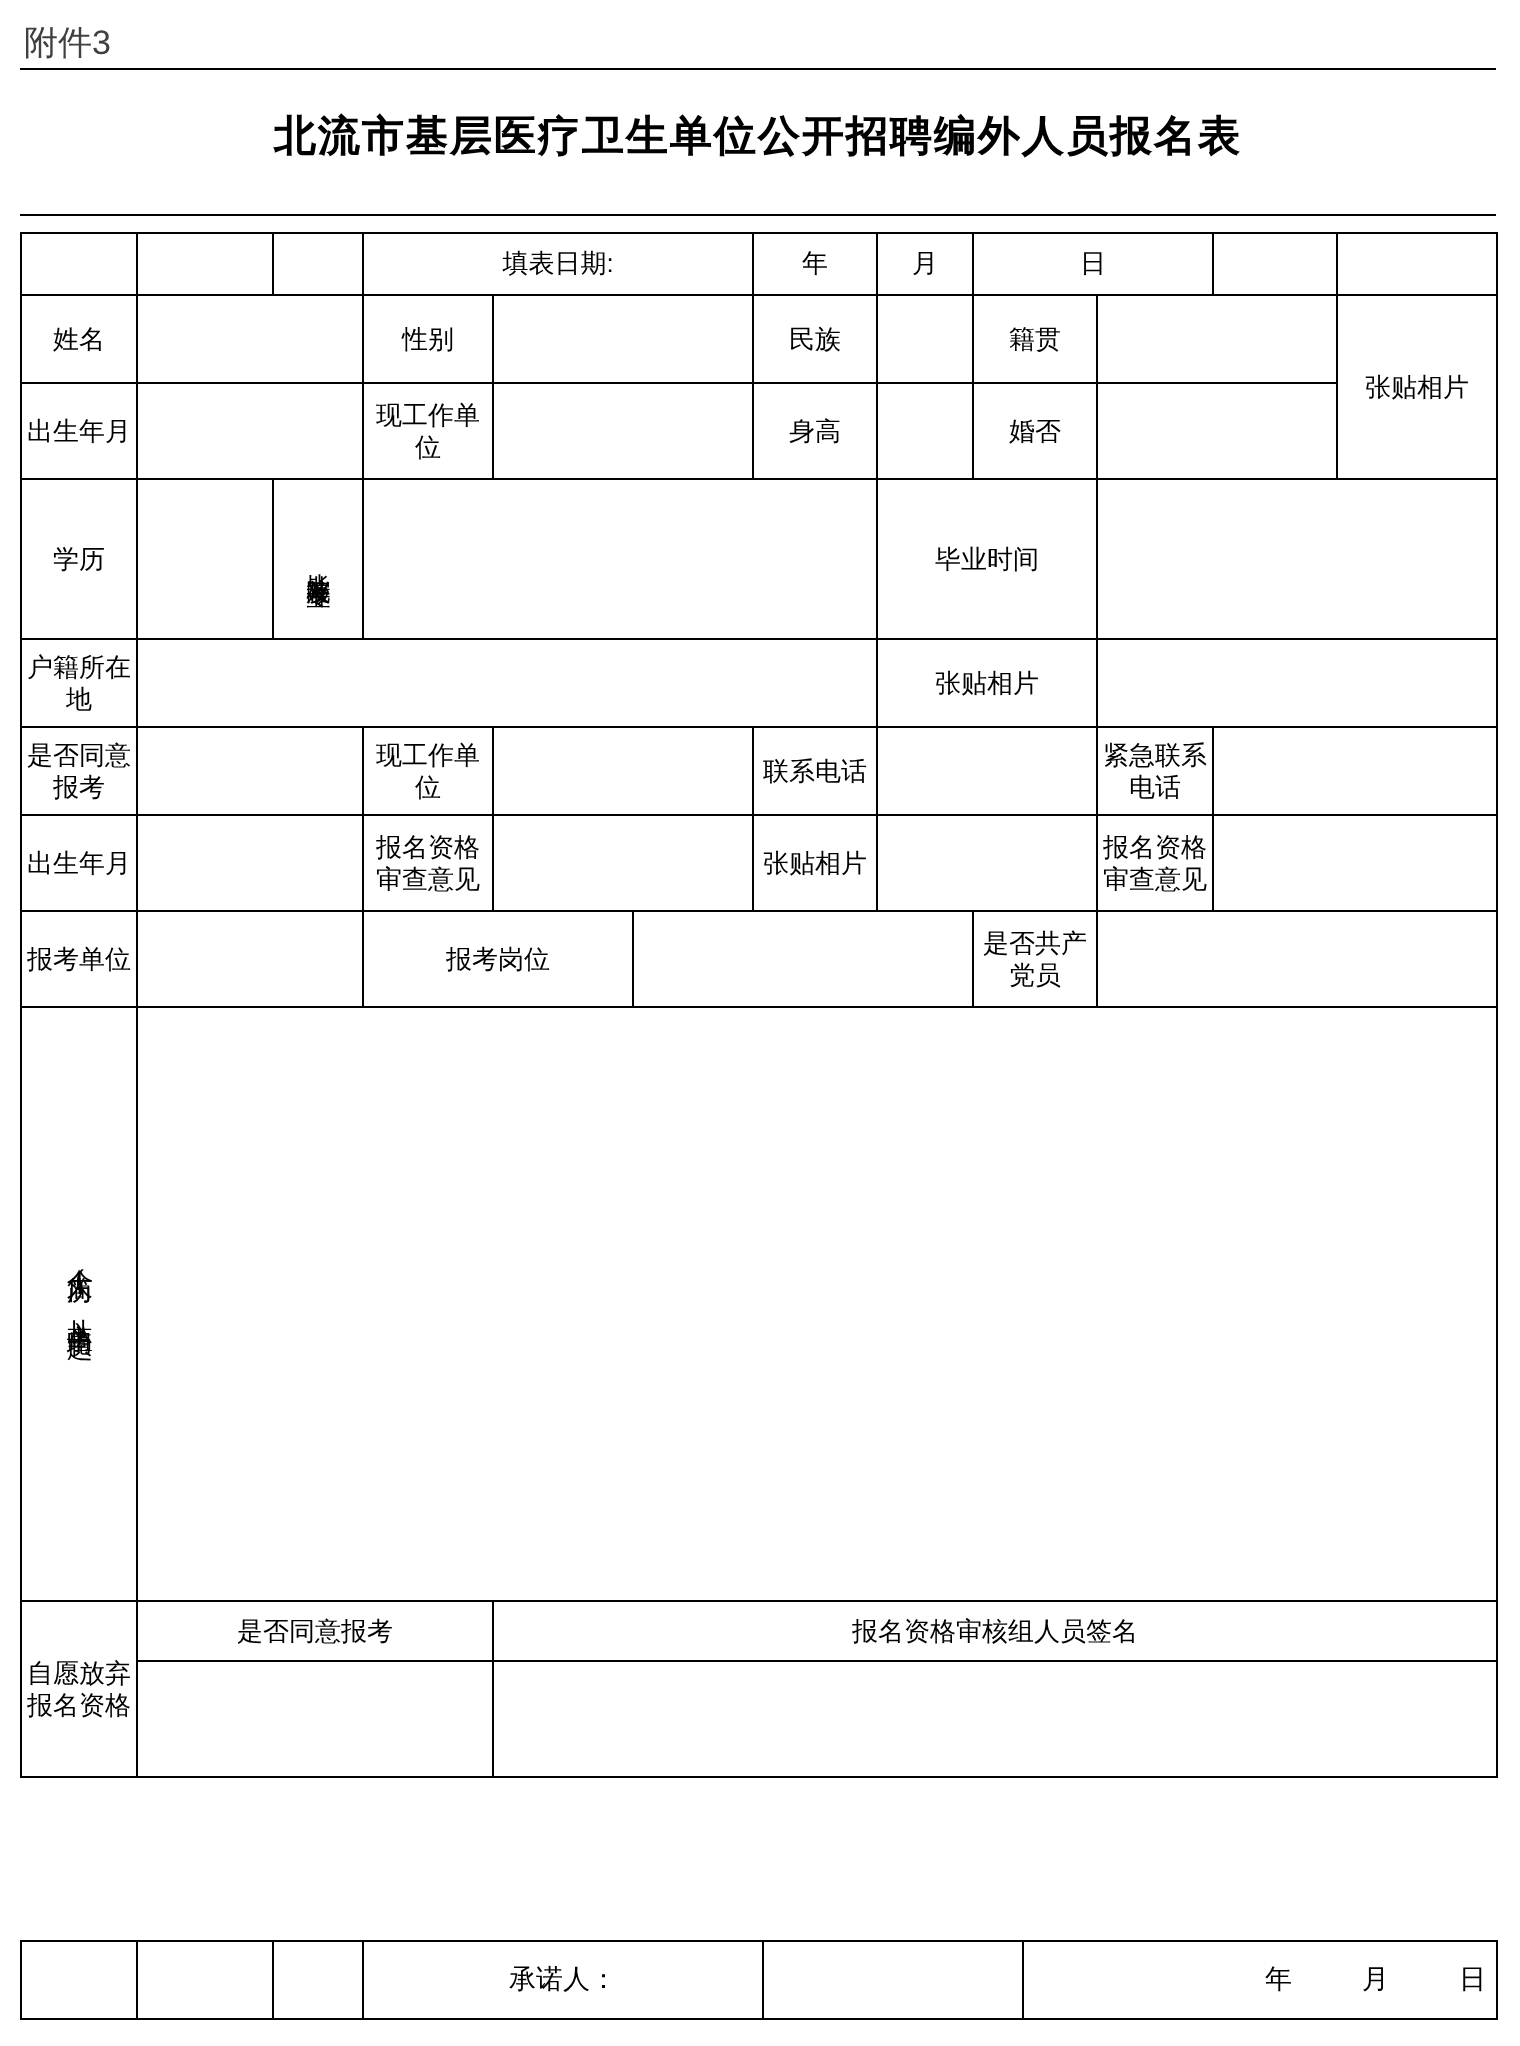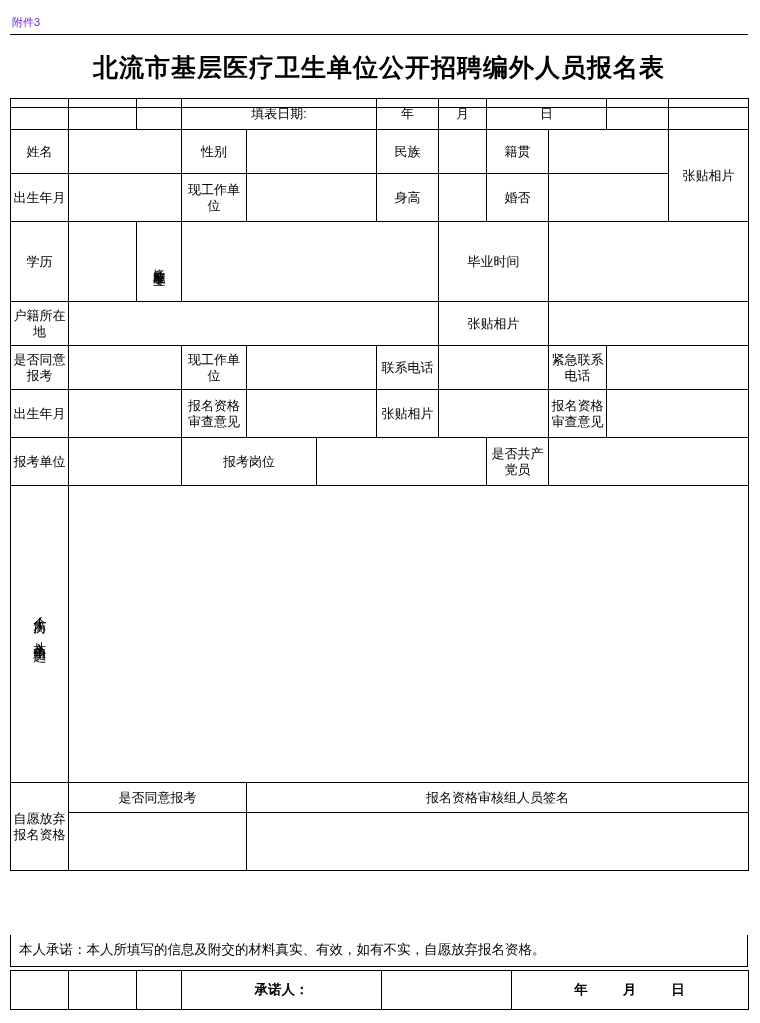--- a/index.html
+++ b/index.html
@@ -17,57 +17,57 @@
   .page {
     position: relative;
     width: 760px;
     height: 1023px;
     box-sizing: border-box;
   }
   .attach-label {
     position: absolute;
     left: 12px;
     top: 14px;
-    font-size: 11px;
+    font-size: 17px;
     line-height: 16px;
-    color: #6d28d9;
+    color: #404040;
   }
   .attach-rule {
     position: absolute;
     left: 10px;
     top: 34px;
     width: 738px;
     height: 0;
     border-top: 1px solid #000;
   }
   .title {
     position: absolute;
     left: 10px;
     top: 44px;
     width: 738px;
     text-align: center;
     font-family: "DejaVu Serif", serif;
     font-weight: bold;
-    font-size: 25px;
+    font-size: 21px;
     letter-spacing: 1px;
     line-height: 48px;
     color: #000;
   }
   .title-rule {
     position: absolute;
     left: 10px;
     top: 107px;
     width: 738px;
     height: 0;
     border-top: 1px solid #000;
   }
   table.main {
     position: absolute;
     left: 10px;
-    top: 98px;
+    top: 116px;
     width: 738px;
     border-collapse: collapse;
     table-layout: fixed;
   }
   table.main td {
     border: 1px solid #000;
     font-size: 13px;
     line-height: 16px;
     text-align: center;
     vertical-align: middle;
@@ -111,31 +111,30 @@
     line-height: 18px;
     padding: 6px 8px 7px 8px;
     text-align: left;
   }
   table.footer {
     position: absolute;
     left: 10px;
     width: 738px;
     border-collapse: collapse;
     table-layout: fixed;
-    font-weight: bold;
   }
   table.footer td {
     border: 1px solid #000;
     font-size: 13.5px;
     height: 34px;
     vertical-align: middle;
     padding: 2px 4px;
   }
   .promise-label { text-align: center; }
-  .ymd { text-align: center; letter-spacing: 1px; }
+  .ymd { text-align: right; letter-spacing: 1px; }
   .ymd span { display: inline-block; }
   .gap-y { display: inline-block; width: 34px; }
 </style>
 </head>
 <body>
 
 <div class="page">
 
   <div class="attach-label">附件3</div>
   <div class="attach-rule"></div>
@@ -252,21 +251,20 @@
       <td colspan="3">是否同意报考</td>
       <td colspan="8">报名资格审核组人员签名</td>
     </tr>
     <tr style="height:58px">
       <td colspan="3"></td>
       <td colspan="8"></td>
     </tr>
   </tbody>
     </table>
 
-  <div class="declaration" style="top:935px;">本人承诺：本人所填写的信息及附交的材料真实、有效，如有不实，自愿放弃报名资格。</div>
 
   <table class="footer" style="top:970px;">
     <colgroup>
       <col style="width:58px">
       <col style="width:68px">
       <col style="width:45px">
       <col style="width:200px">
       <col style="width:130px">
       <col style="width:237px">
     </colgroup>

